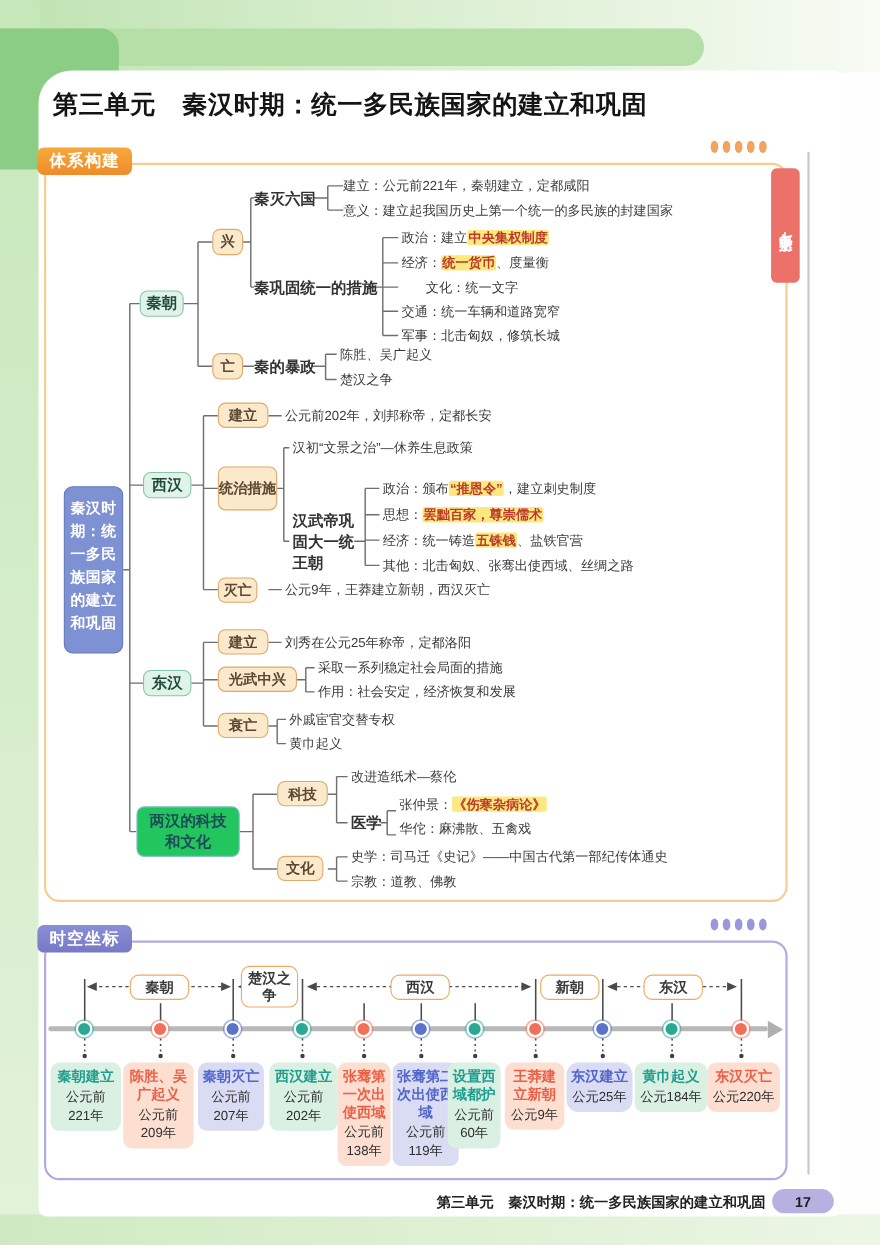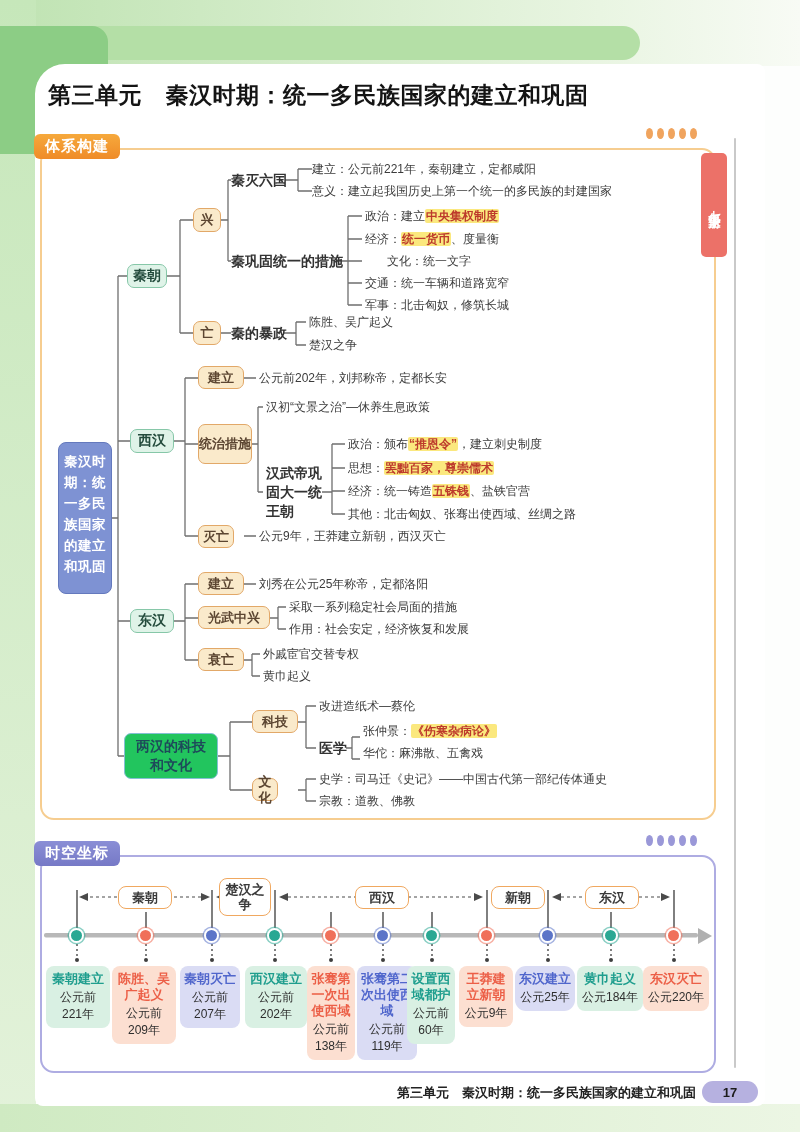--- a/index.html
+++ b/index.html
@@ -187,21 +187,21 @@
 <div class="abs ybox" style="left:198px;top:648px;width:46px;height:23px;">衰亡</div>
 <div class="abs leaf" style="left:263px;top:646px;">外戚宦官交替专权</div>
 <div class="abs leaf" style="left:263px;top:668px;">黄巾起义</div>
 
 <div class="abs cbox" style="left:124px;top:733px;width:94px;height:46px;padding:2px 5px;">两汉的科技和文化</div>
 <div class="abs ybox" style="left:252px;top:710px;width:46px;height:23px;">科技</div>
 <div class="abs leaf" style="left:319px;top:698px;">改进造纸术—蔡伦</div>
 <div class="abs mid" style="left:319px;top:740px;">医学</div>
 <div class="abs leaf" style="left:363px;top:723px;"><span>张仲景：</span><span class="hl">《伤寒杂病论》</span><span></span></div>
 <div class="abs leaf" style="left:363px;top:745px;">华佗：麻沸散、五禽戏</div>
-<div class="abs ybox" style="left:252px;top:778px;width:26px;height:23px;">文化</div>
+<div class="abs ybox" style="left:252px;top:778px;width:42px;height:23px;">文化</div>
 <div class="abs leaf" style="left:319px;top:771px;">史学：司马迁《史记》——中国古代第一部纪传体通史</div>
 <div class="abs leaf" style="left:319px;top:793px;">宗教：道教、佛教</div>
 
 <div class="abs period" style="left:118px;top:886px;width:52px;">秦朝</div>
 <div class="abs period" style="left:219px;top:878px;width:50px;">楚汉之争</div>
 <div class="abs period" style="left:355px;top:886px;width:52px;">西汉</div>
 <div class="abs period" style="left:491px;top:886px;width:52px;">新朝</div>
 <div class="abs period" style="left:585px;top:886px;width:52px;">东汉</div>
 
 <i class="abs tdot t" style="left:69px;top:928px;"></i>

